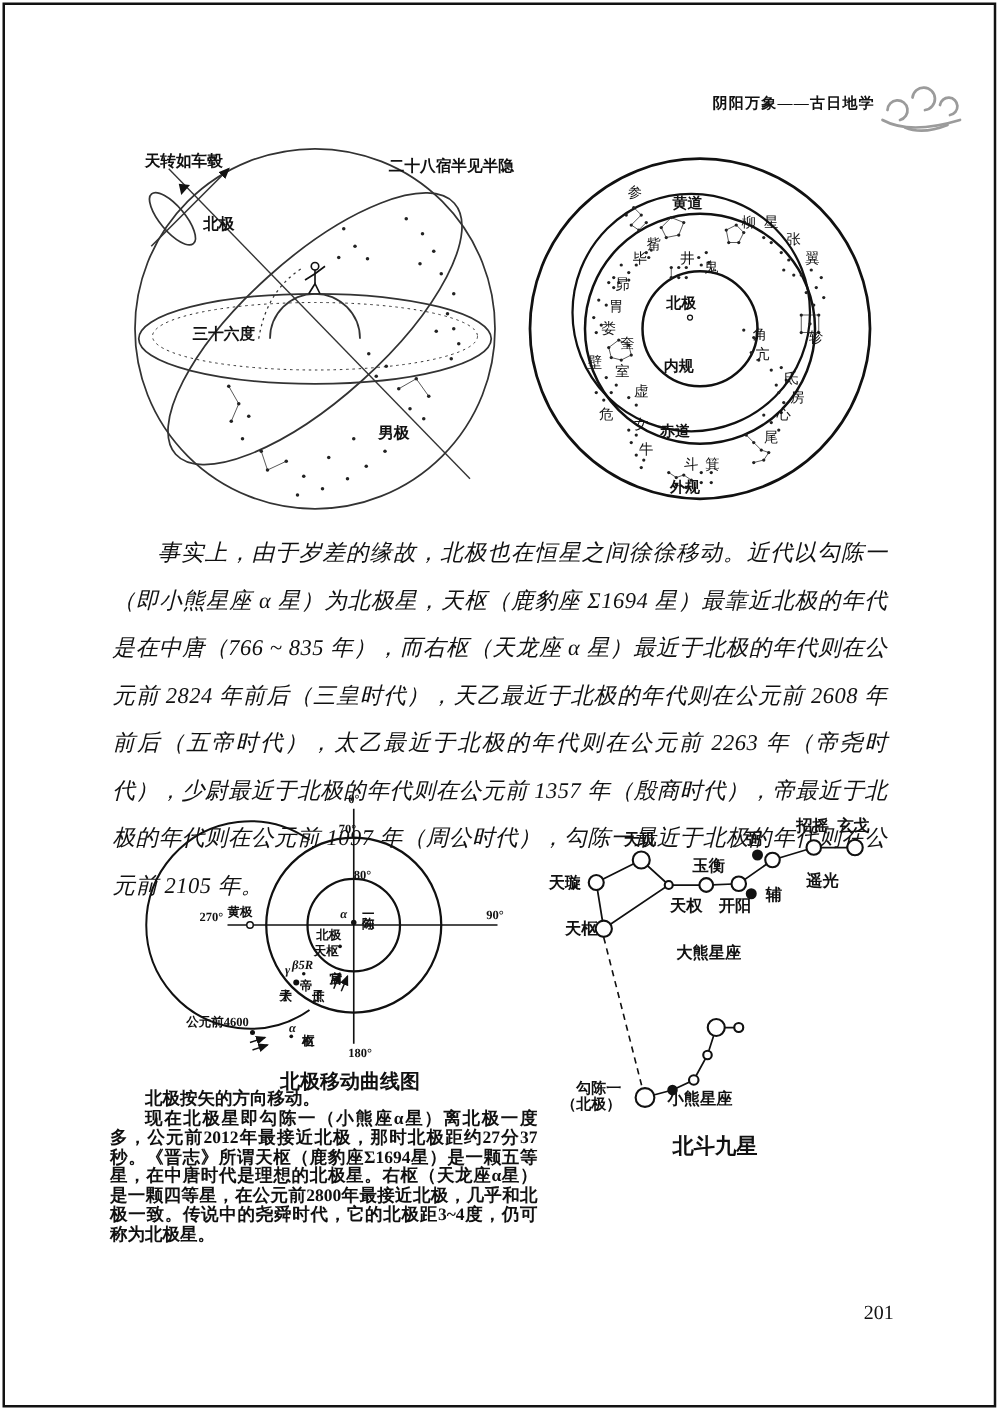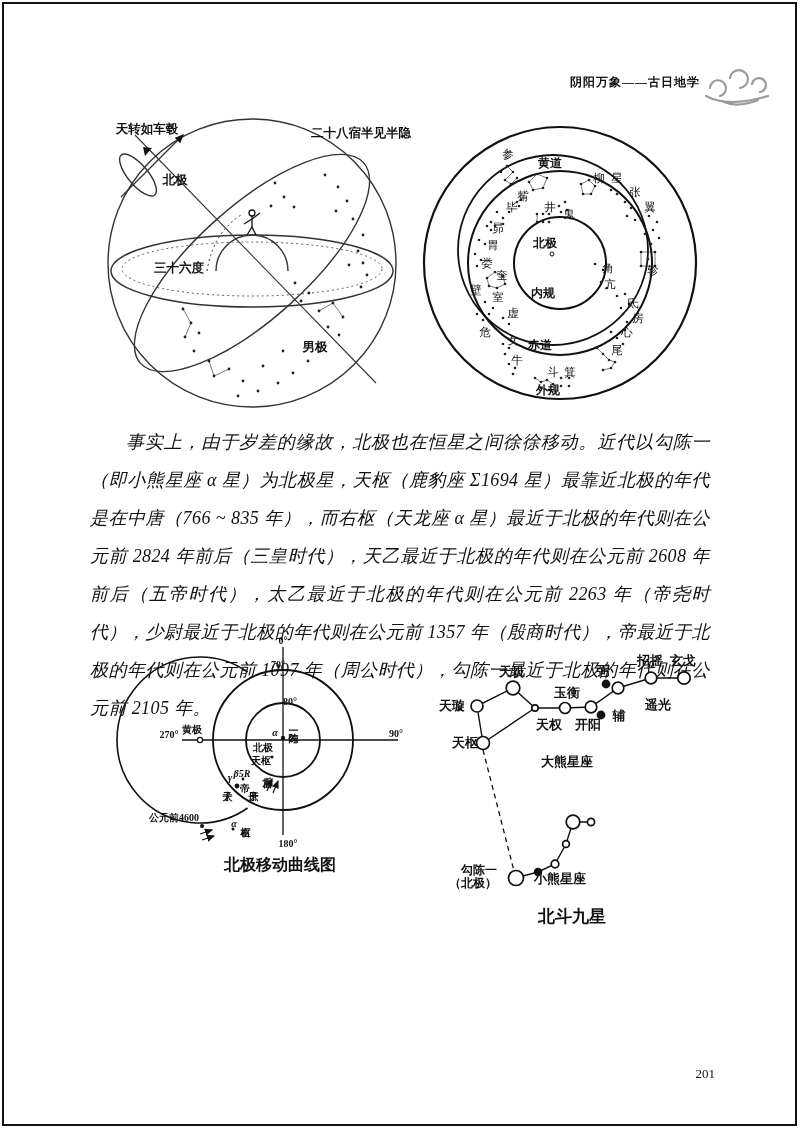--- a/index.html
+++ b/index.html
@@ -18,21 +18,21 @@
   .starmap .big{font-size:12px;}
   .polar .lbl{font-size:10px;font-weight:bold;}
   .polar .vert{font-size:10px;font-weight:bold;position:absolute;line-height:11px;}
   .dipper .lbl{font-size:13px;font-weight:bold;}
   
   .para{left:90px;top:423px;width:620px;font-size:18px;line-height:38px;
         text-align:justify;text-indent:2em;letter-spacing:0.4px;font-style:italic;}
   .figtitle{position:absolute;text-align:center;font-weight:bold;font-size:16px;}
   .caption{left:88px;top:872px;width:342px;font-size:14px;font-weight:bold;line-height:15.5px;text-align:justify;}
   .caption p{margin:0;text-indent:2em;}
-  .pagenum{left:640px;top:1042px;width:75px;text-align:right;font-size:13px;margin-top:24px;}
+  .pagenum{left:640px;top:1042px;width:75px;text-align:right;font-size:16px;}
   .polaris-lbl{position:absolute;left:14px;top:221px;width:58px;text-align:right;
                font-size:12px;font-weight:bold;line-height:13px;}
 </style>
 </head>
 <body>
 
 <div class="abs frame"></div>
 
 <div class="abs hdr">阴阳万象——古日地学</div>
 <svg class="abs" style="left:700px;top:58px;" width="72" height="52" viewBox="0 0 72 52">
@@ -339,20 +339,22 @@
   <span class="vert" style="left:122px;top:150px;">太子</span>
   <span class="lbl" style="left:145px;top:156px;">帝</span>
   <span class="vert" style="left:148px;top:150px;">庶子</span>
   <span class="lbl" style="left:74px;top:185px;">公元前4600</span>
   <span class="lbl" style="left:134px;top:190px;font-style:italic;">α</span>
   <span class="vert" style="left:140px;top:186px;">右枢</span>
 </div>
 <div class="figtitle" style="left:170px;top:855px;width:220px;">北极移动曲线图</div>
 
 <div class="abs caption">
+  <p>北极按矢的方向移动。</p>
+  <p>现在北极星即勾陈一（小熊座α星）离北极一度多，公元前2012年最接近北极，那时北极距约27分37秒。《晋志》所谓天枢（鹿豹座Σ1694星）是一颗五等星，在中唐时代是理想的北极星。右枢（天龙座α星）是一颗四等星，在公元前2800年最接近北极，几乎和北极一致。传说中的尧舜时代，它的北极距3~4度，仍可称为北极星。</p>
 </div>
 
 <div class="abs fig dipper" style="left:425px;top:643px;width:295px;height:300px;">
   <svg width="295" height="300" viewBox="0 0 295 300">
     <g fill="none" stroke="#111" stroke-width="1.4">
       <polyline points="58,100 52,63 88,45 110,65 58,100"></polyline>
       <polyline points="110,65 140,65 166,64 193,45 226,35 259,35"></polyline>
       <line x1="58" y1="107" x2="89" y2="228" stroke-dasharray="5,4" stroke-width="1.3"></line>
       <polyline points="98,233 113,229 130,221 141,201 148,179 166,179"></polyline>
     </g>

